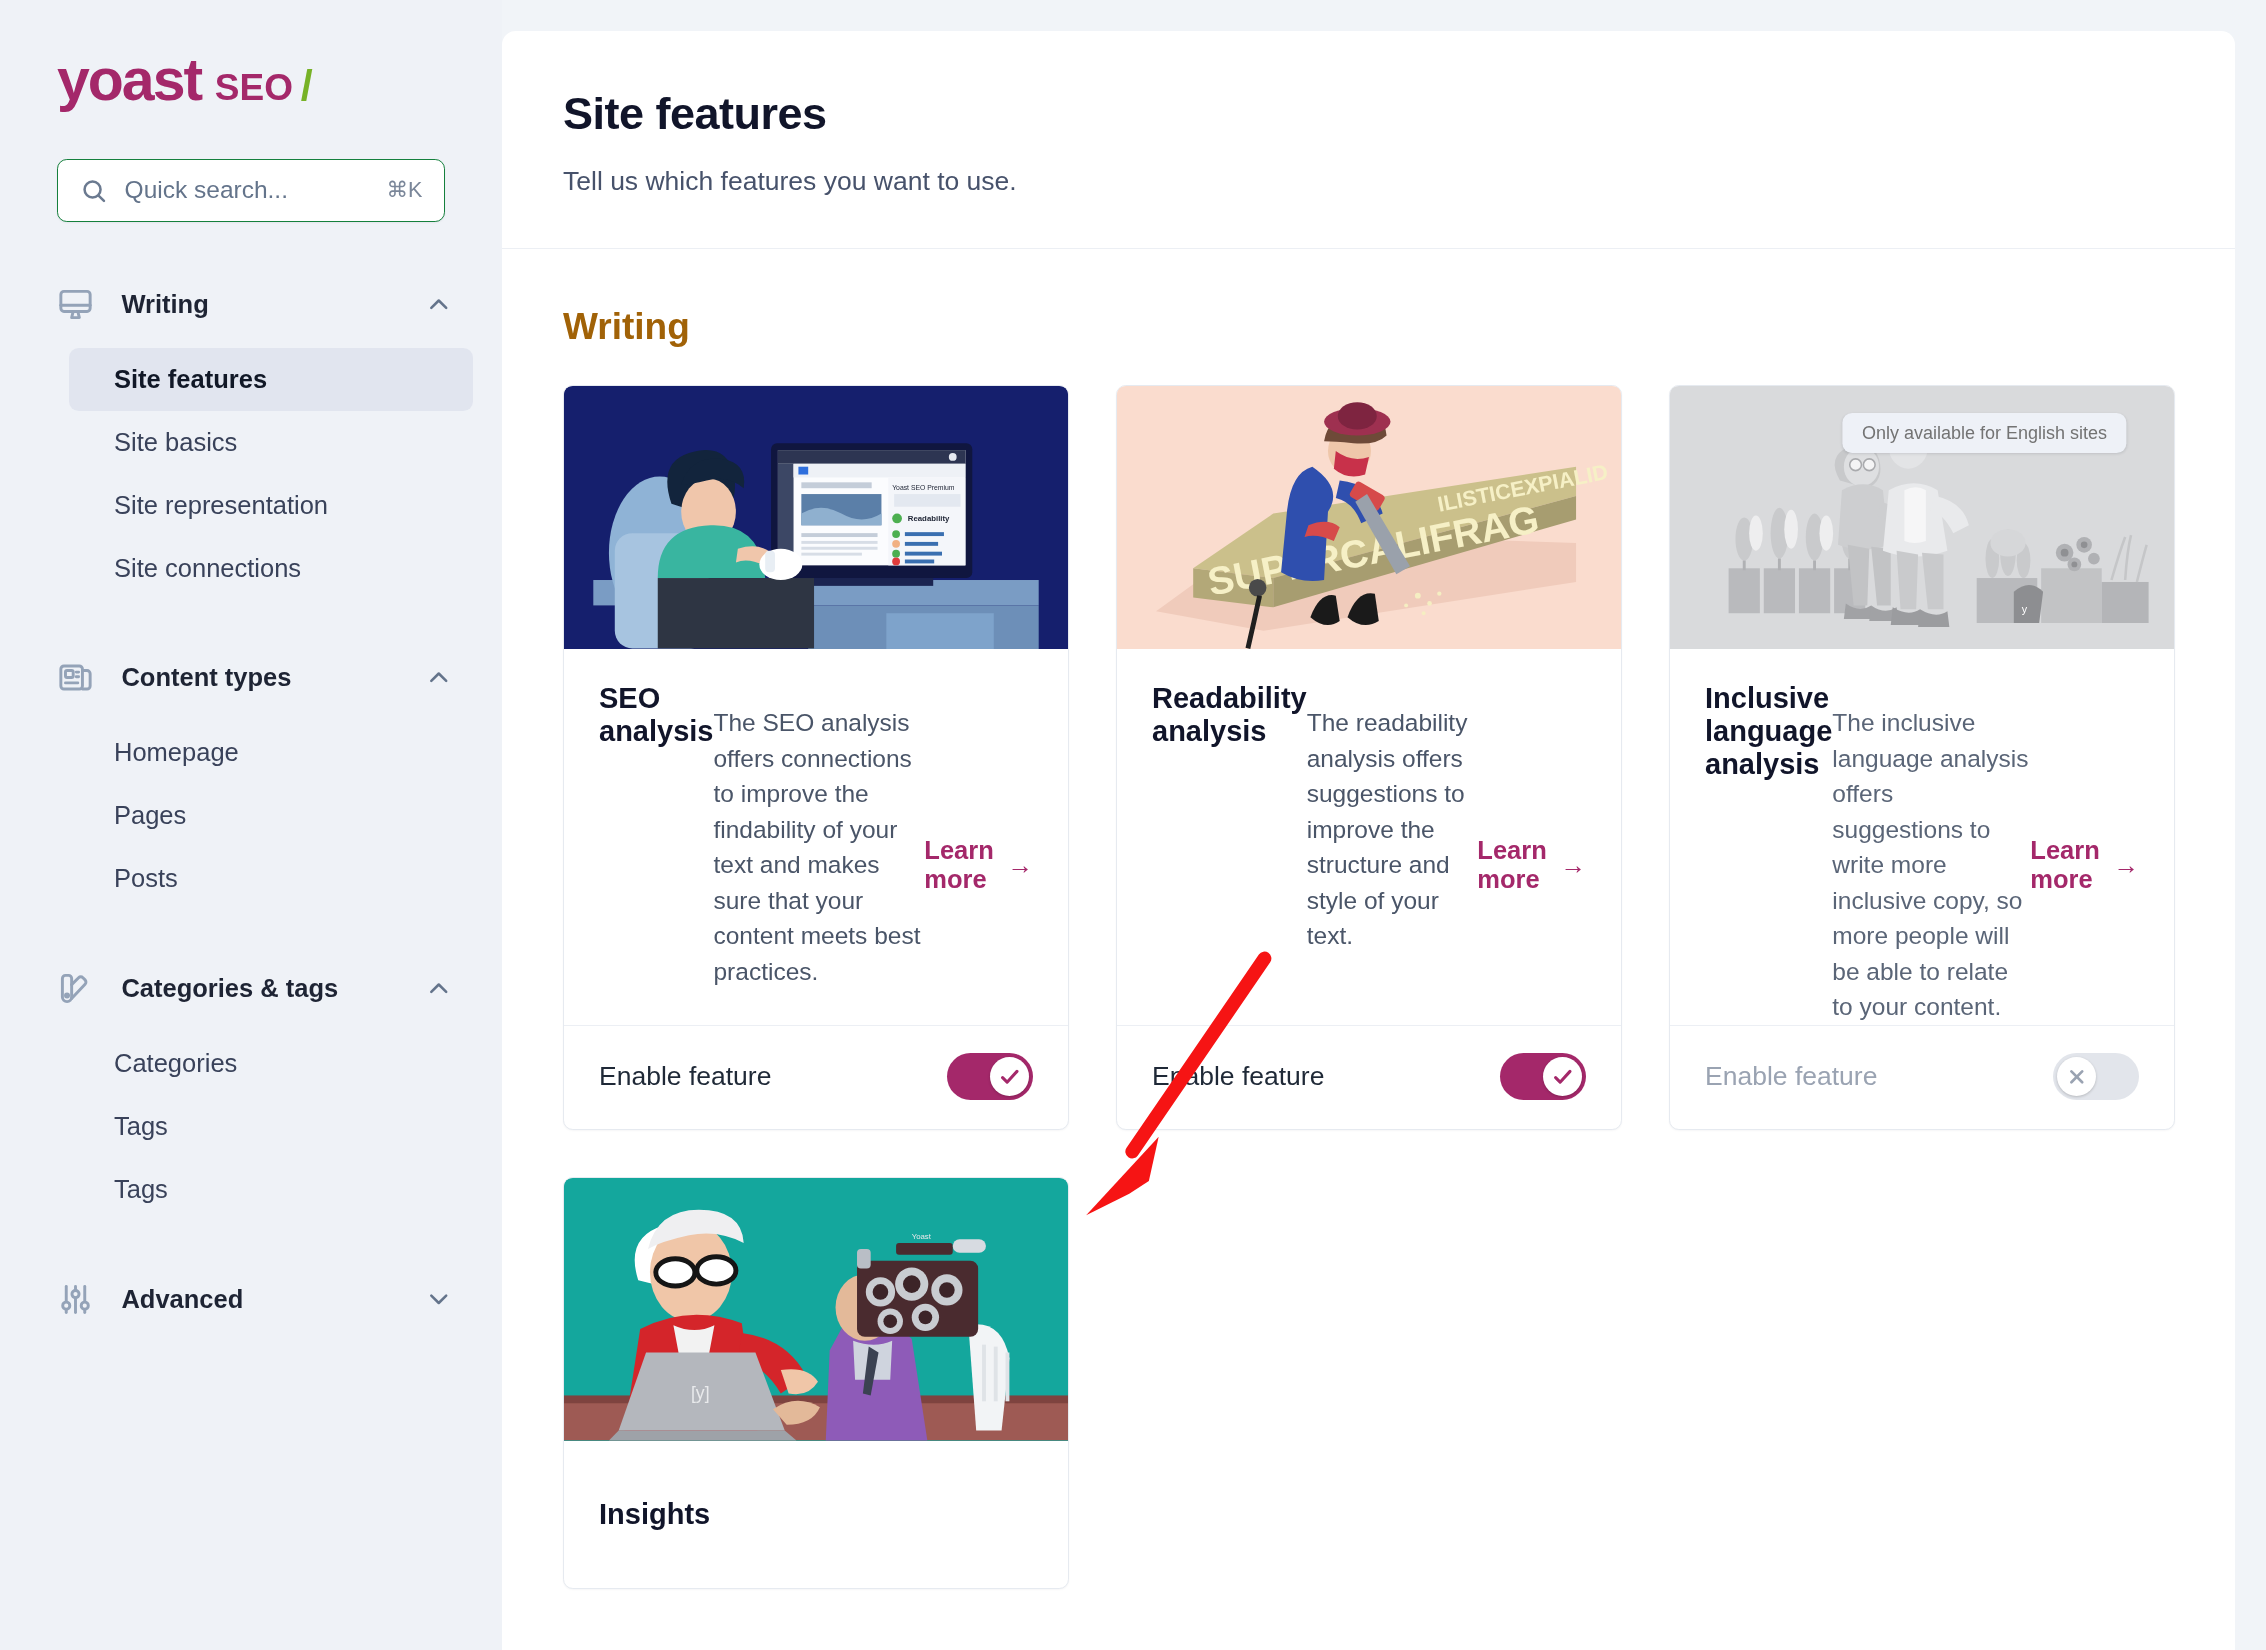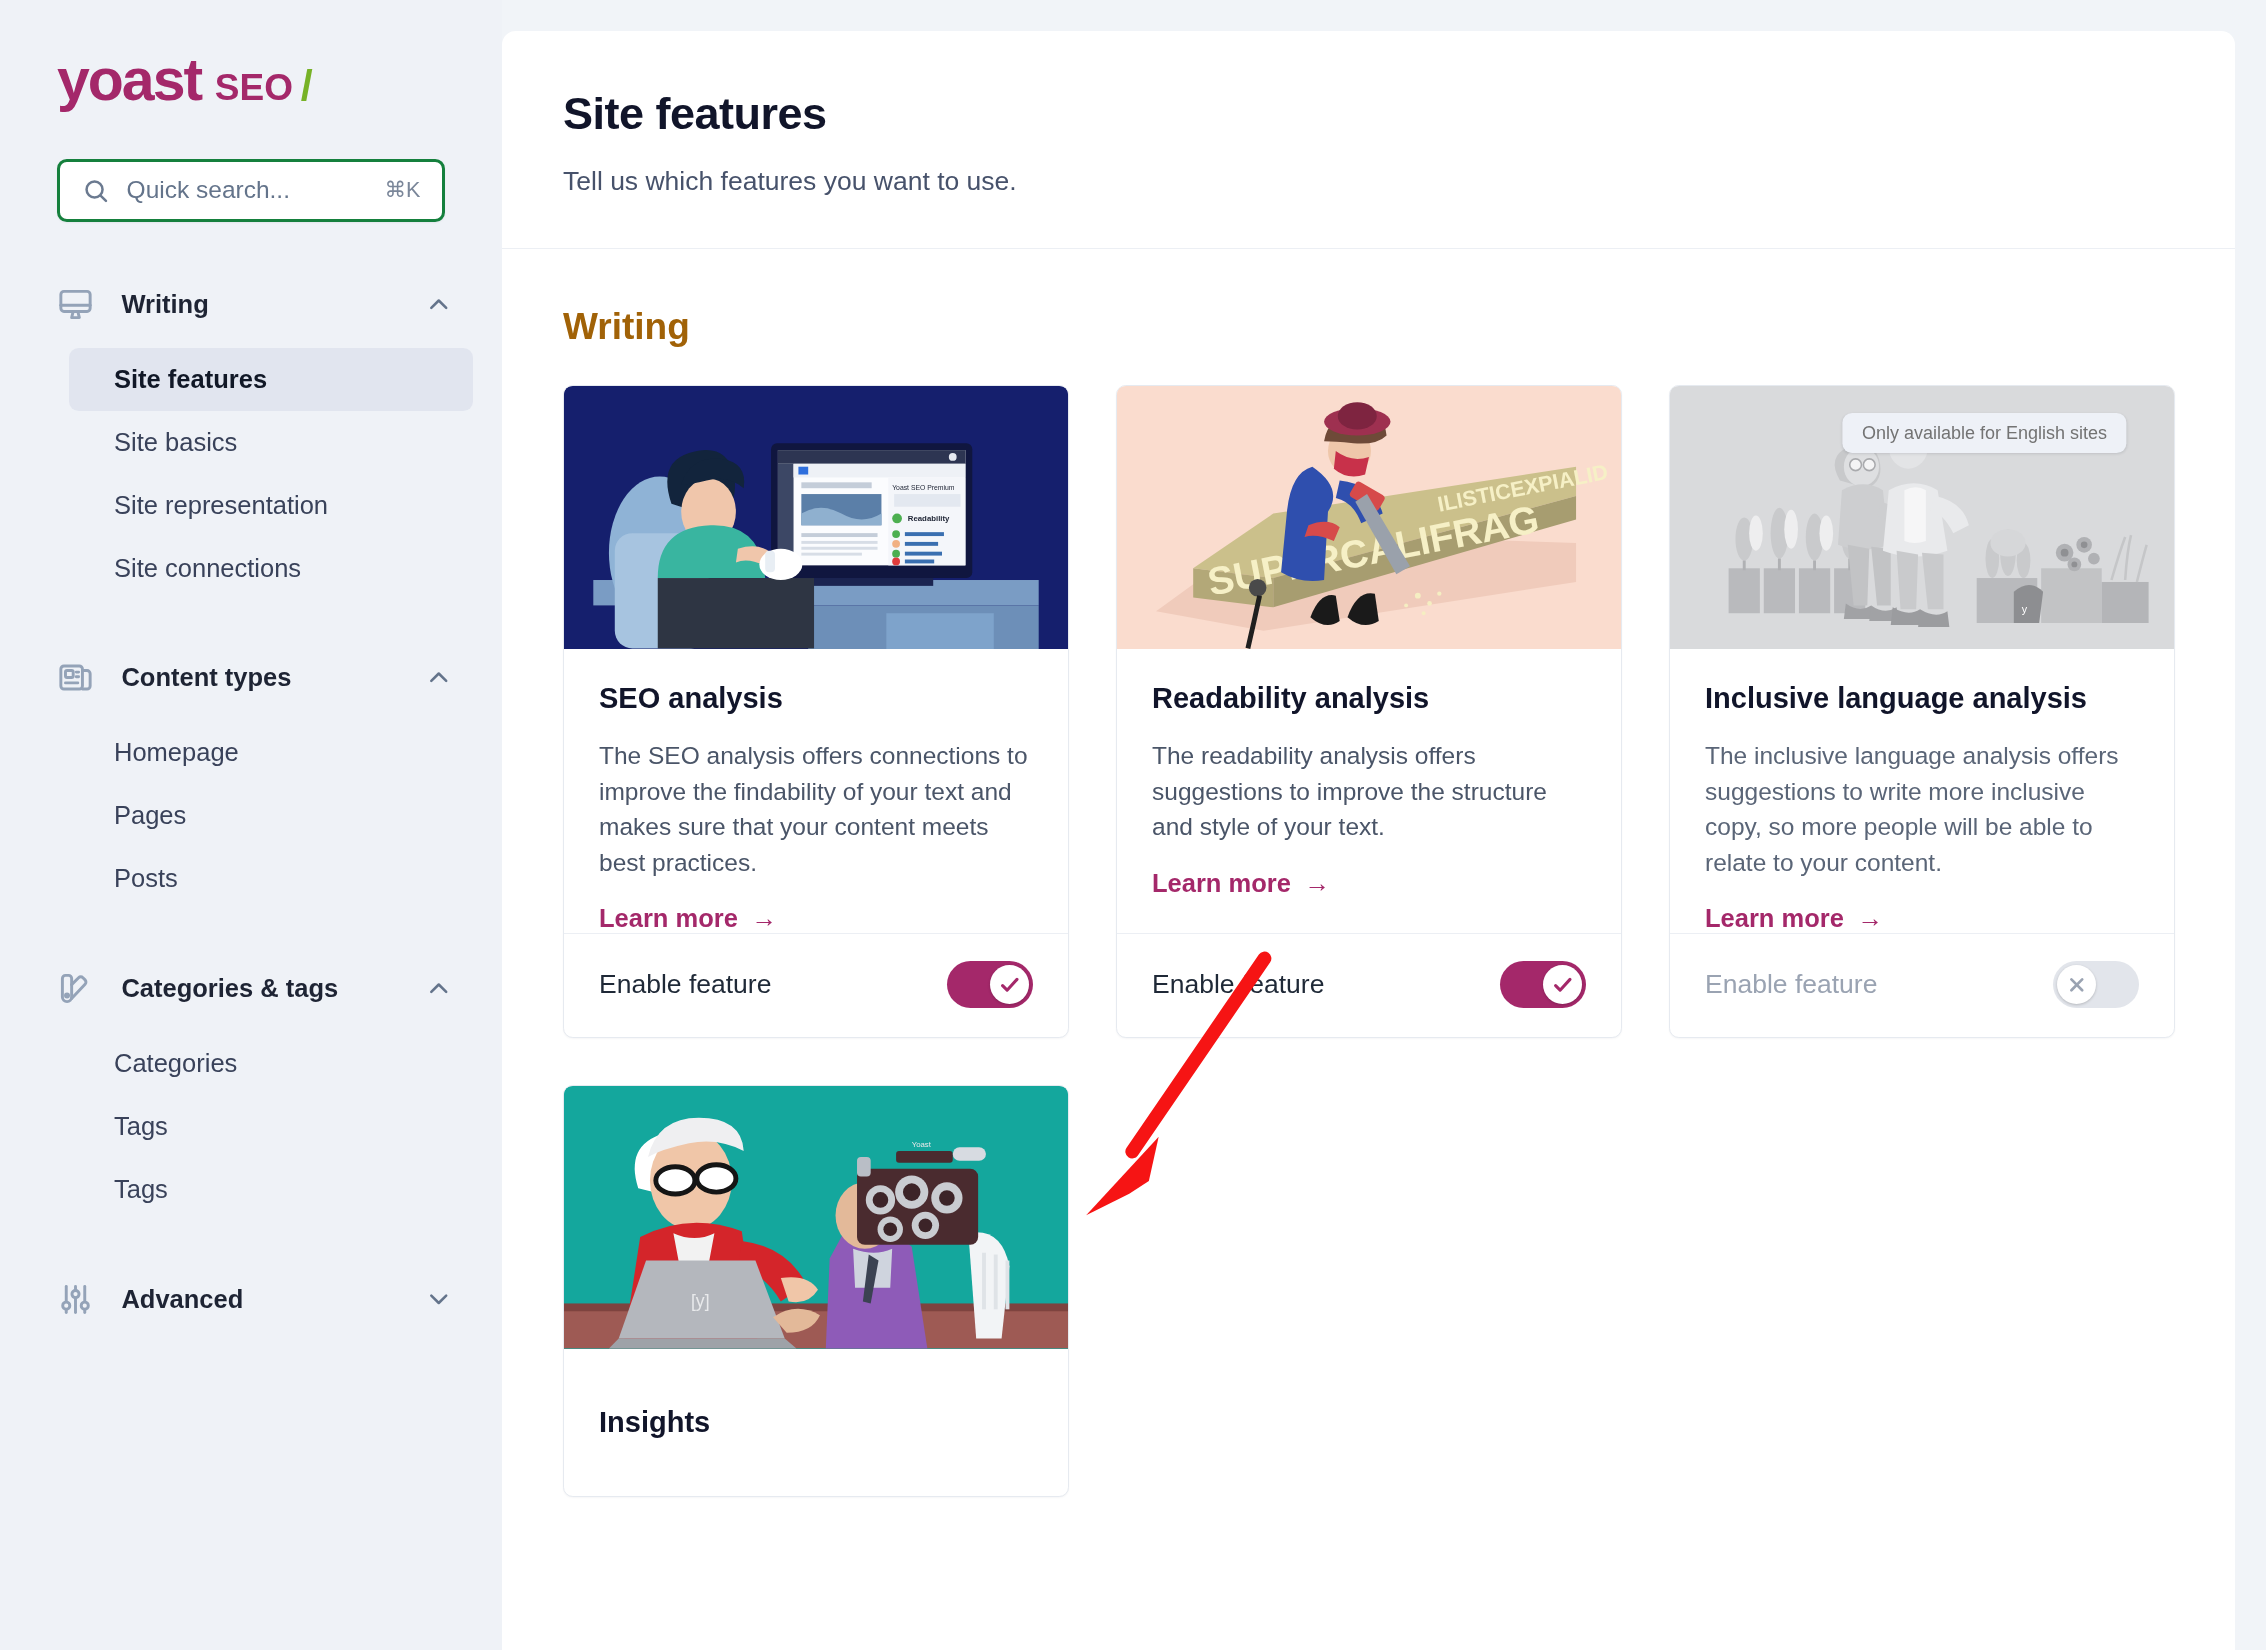--- a/index.html
+++ b/index.html
@@ -30,21 +30,21 @@
   }
   .logo-slash {
     font-size: 43px; font-weight: 700; color: #77b227;
     margin-left: 7.8px; line-height: 1;
   }
 
   .search-box {
     margin: 11.8px 57px 0 57px;
     height: 63px;
     background: #fff;
-    border: 3px solid #15803d;
+    border: 1px solid #15803d;
     border-radius: 9.8px;
     display: flex; align-items: center;
     padding: 0 21.6px;
     box-shadow: 0 1px 2px rgba(16,24,40,.05);
   }
   .search-icon { width: 27.4px; height: 27.4px; flex: 0 0 27.4px; color: #6b7a90; }
   .search-ph { flex: 1; margin-left: 17.6px; font-size: 24.5px; color: #64748b; }
   .search-kbd { font-size: 21.6px; color: #7a8699; }
 
   .nav { margin-top: 51px; }
@@ -92,21 +92,21 @@
   .card {
     width: 506px; flex: 0 0 506px;
     background: #fff;
     border: 1px solid #e6eaf0;
     border-radius: 9.8px;
     overflow: hidden;
     display: flex; flex-direction: column;
     box-shadow: 0 1px 2px rgba(16,24,40,.04);
   }
   .card-img { height: 263px; position: relative; overflow: hidden; }
-  .card-body { padding: 33px 35px 0 35px; flex: 1; display: flex; flex-direction: column; }
+  .card-body { padding: 33px 35px 0 35px; flex: 1; display: flex; }
   .card-title { font-size: 29px; font-weight: 600; color: #11152a; }
   .card-desc { margin-top: 23.5px; font-size: 24.5px; line-height: 1.45; color: #4a5568; }
   .card-desc.muted { color: #5a6577; }
   .learn {
     margin-top: 24px; font-size: 25.5px; font-weight: 700; color: #a4286a;
     display: inline-flex; align-items: center; gap: 13.7px; cursor: pointer;
     text-decoration: none;
   }
   .learn .arr { font-size: 25.5px; }
   .card-foot {

